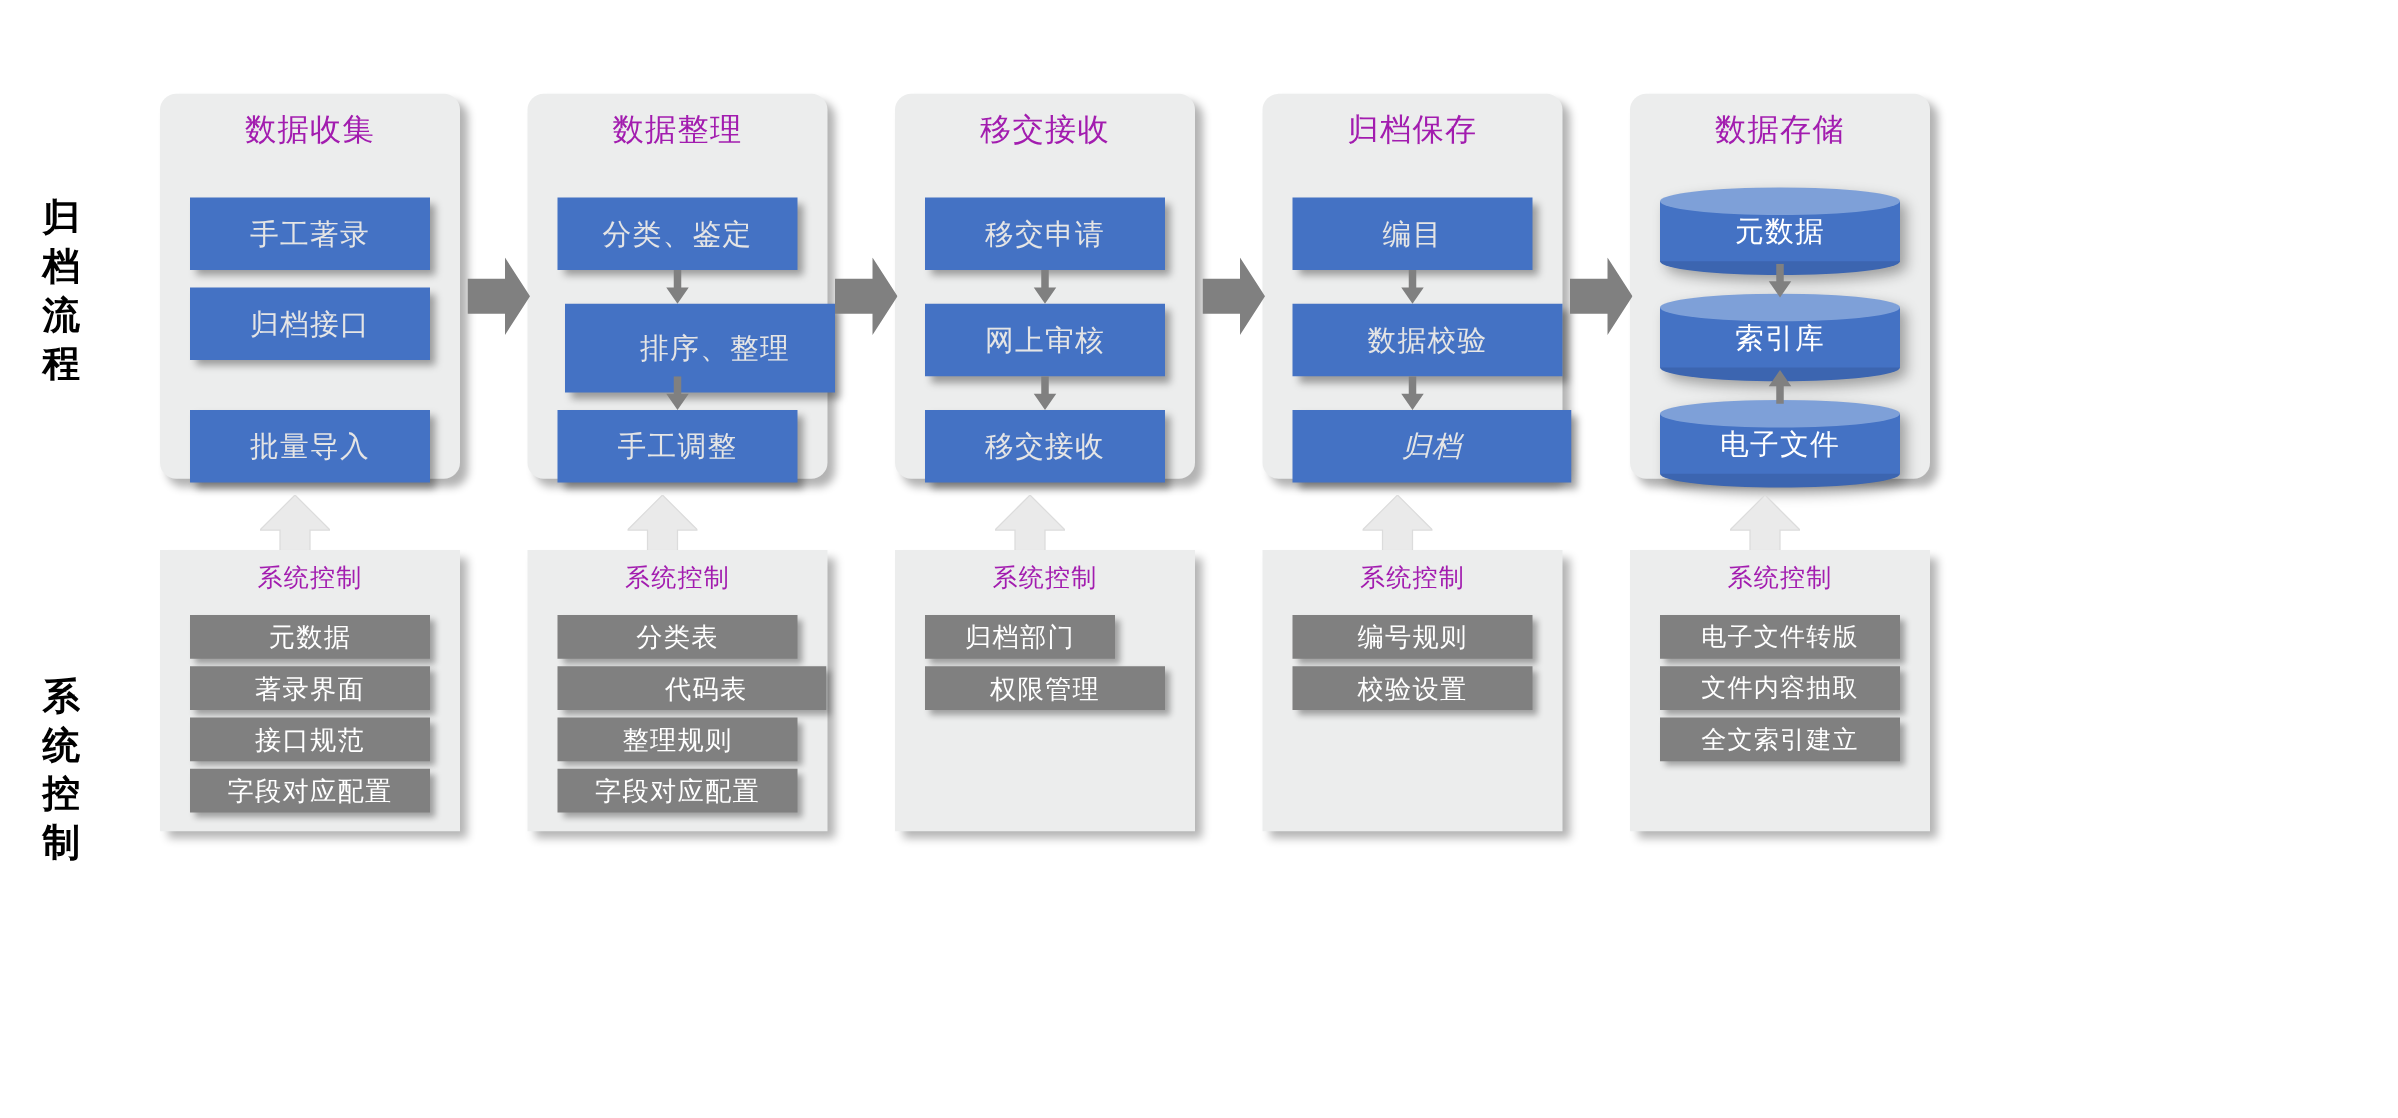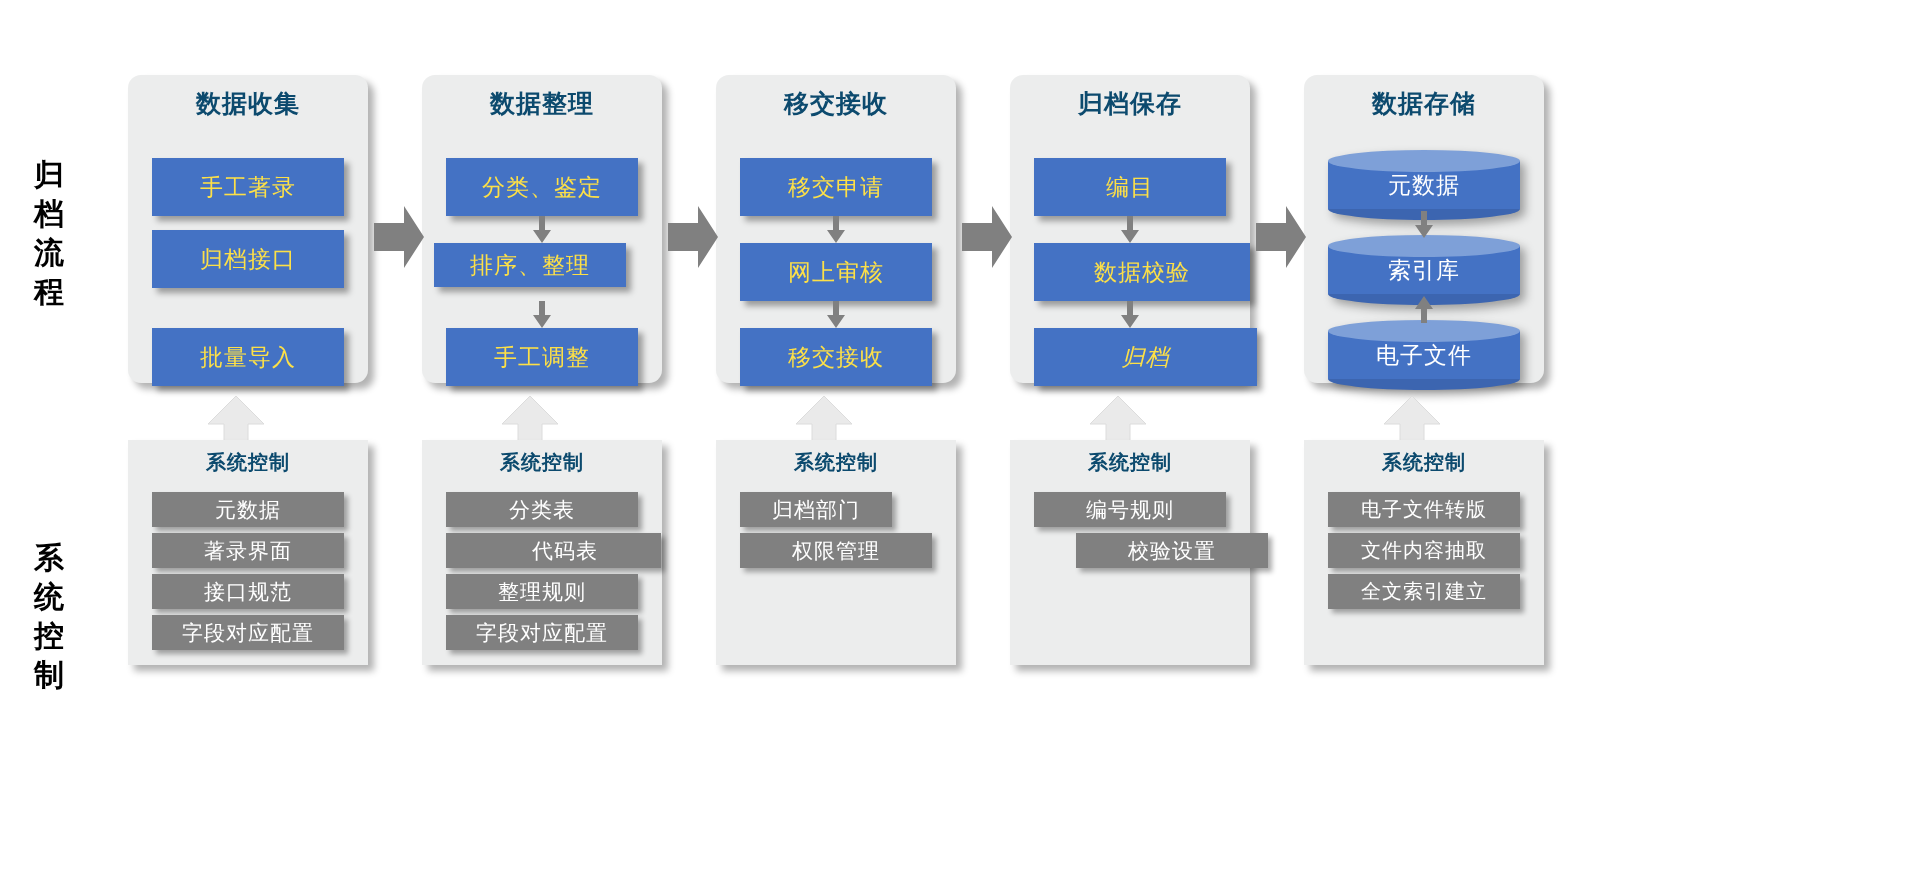--- a/index.html
+++ b/index.html
@@ -28,33 +28,33 @@
   .panel{
     position:absolute;
     background:#eceded;
     box-shadow:6px 6px 7px rgba(0,0,0,0.30);
   }
   .panel.top{ border-radius:13px; }
   .panel.bottom{ border-radius:0px; }
 
   .panel-title{
     text-align:center;
-    font-weight:bold;
-    color:#0c4a6e;
+    font-weight:normal;
+    color:#a21caf;
     font-size:25px;
     margin-top:12px;
     letter-spacing:1px;
   }
   .panel.bottom .panel-title{ font-size:20px; margin-top:9px;}
 
   
   .blue-box{
     position:absolute;
     background:#4472c4;
-    color:#fde047;
+    color:#e5e5e5;
     font-size:23px;
     display:flex;
     align-items:center;
     justify-content:center;
     box-shadow:5px 5px 6px rgba(0,0,0,0.35);
     letter-spacing:1px;
     white-space:nowrap;
   }
 
   
@@ -112,21 +112,21 @@
   <div class="panel-title">数据收集</div>
 </div>
 <div class="blue-box" style="left:152px;top:158px;width:192px;height:58px;">手工著录</div>
 <div class="blue-box" style="left:152px;top:230px;width:192px;height:58px;">归档接口</div>
 <div class="blue-box" style="left:152px;top:328px;width:192px;height:58px;">批量导入</div>
 
 <div class="panel top" style="left:422px;top:75px;width:240px;height:308px;">
   <div class="panel-title">数据整理</div>
 </div>
 <div class="blue-box" style="left:446px;top:158px;width:192px;height:58px;">分类、鉴定</div>
-<div class="blue-box" style="left:434px;top:243px;width:192px;height:44px;">排序、整理</div>
+<div class="blue-box" style="left:452px;top:243px;width:192px;height:71px;padding-left:24px;">排序、整理</div>
 <div class="blue-box" style="left:446px;top:328px;width:192px;height:58px;">手工调整</div>
 <svg class="varrow" style="left:528px;top:216px;" width="28" height="28" viewBox="0 0 28 28">
     <path d="M11 0 h6 v14 h6 L14 27 L5 14 h6 z" fill="#808080"></path>
   </svg>
 <svg class="varrow" style="left:528px;top:301px;" width="28" height="28" viewBox="0 0 28 28">
     <path d="M11 0 h6 v14 h6 L14 27 L5 14 h6 z" fill="#808080"></path>
   </svg>
 
 <div class="panel top" style="left:716px;top:75px;width:240px;height:308px;">
   <div class="panel-title">移交接收</div>
@@ -230,20 +230,20 @@
 <div class="panel bottom" style="left:716px;top:440px;width:240px;height:225px;">
   <div class="panel-title">系统控制</div>
 </div>
 <div class="gray-box" style="left:740px;top:492px;width:152px;height:35px;">归档部门</div>
 <div class="gray-box" style="left:740px;top:533px;width:192px;height:35px;">权限管理</div>
 
 <div class="panel bottom" style="left:1010px;top:440px;width:240px;height:225px;">
   <div class="panel-title">系统控制</div>
 </div>
 <div class="gray-box" style="left:1034px;top:492px;width:192px;height:35px;">编号规则</div>
-<div class="gray-box" style="left:1076px;top:533px;width:192px;height:35px;">校验设置</div>
+<div class="gray-box" style="left:1034px;top:533px;width:192px;height:35px;">校验设置</div>
 
 <div class="panel bottom" style="left:1304px;top:440px;width:240px;height:225px;">
   <div class="panel-title">系统控制</div>
 </div>
 <div class="gray-box" style="left:1328px;top:492px;width:192px;height:35px;font-size:20px;">电子文件转版</div>
 <div class="gray-box" style="left:1328px;top:533px;width:192px;height:35px;font-size:20px;">文件内容抽取</div>
 <div class="gray-box" style="left:1328px;top:574px;width:192px;height:35px;font-size:20px;">全文索引建立</div>
 
 </body></html>

